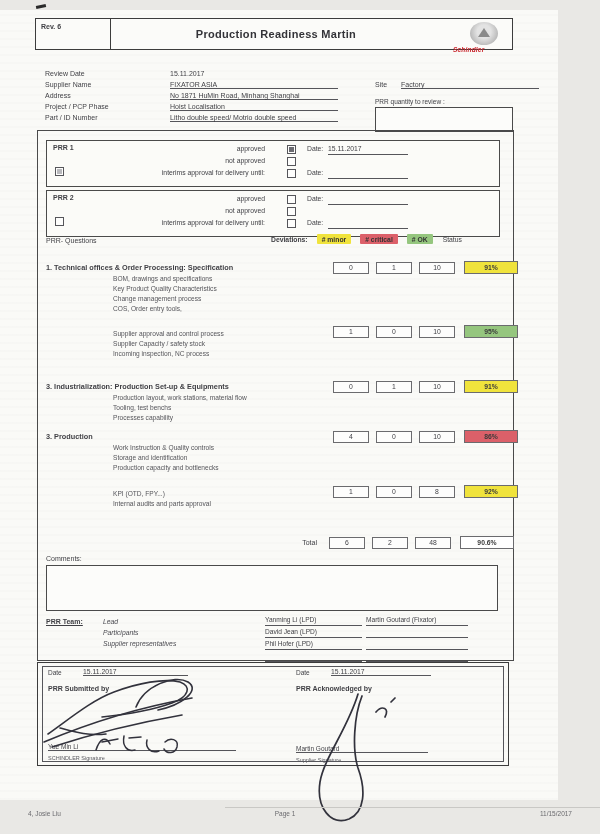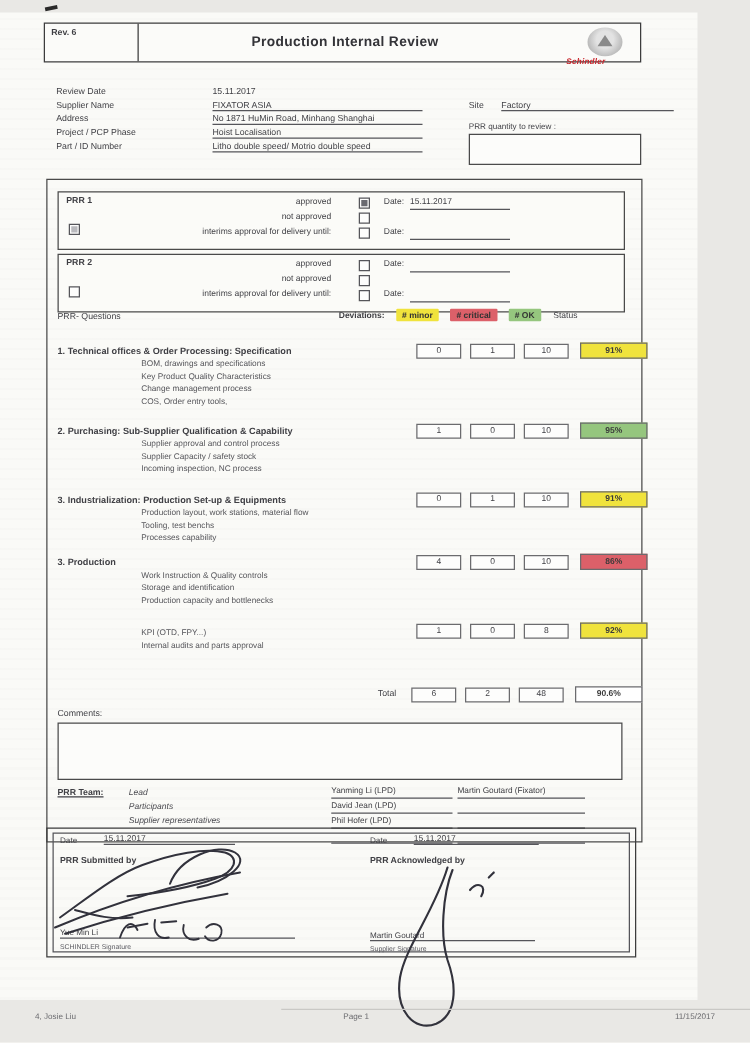--- a/index.html
+++ b/index.html
@@ -26,21 +26,21 @@
   
   .info-row{position:absolute;height:11px;font-size:7px;}
   .info-label{position:absolute;left:45px;width:120px;}
   .info-value{position:absolute;left:170px;width:168px;}
   .uline{border-bottom:1px solid #55555a;}
   .site-row{position:absolute;left:375px;top:71px;font-size:7px;}
   .site-value{display:inline-block;width:138px;margin-left:14px;border-bottom:1px solid #55555a;}
   .qty-label{position:absolute;left:375px;top:88px;font-size:6.5px;}
   .qty-box{position:absolute;left:375px;top:97px;width:136px;height:23px;border:1.2px solid #4a4a4a;background:#fcfcfa;}
   
-  .container{position:absolute;left:37px;top:120px;width:475px;height:529px;border:1.3px solid #4a4a4a;background:transparent;margin-top:13px;}
+  .container{position:absolute;left:37px;top:120px;width:475px;height:529px;border:1.3px solid #4a4a4a;background:transparent;}
   
   .prr-box{position:absolute;left:8px;width:452px;height:45px;border:1.2px solid #4a4a4a;background:#fbfbf8;}
   .prr-title{position:absolute;left:6px;top:3px;font-size:7px;font-weight:bold;}
   .prr-maincb{position:absolute;left:8px;top:21px;}
   .prr-row{position:absolute;left:0;height:13px;width:100%;font-size:6.8px;}
   .prr-row .lab{position:absolute;left:0;width:218px;text-align:right;}
   .prr-row .cb{position:absolute;left:240px;top:0;}
   .prr-row .datelab{position:absolute;left:260px;}
   .prr-row .dateline{position:absolute;left:281px;width:80px;height:9px;border-bottom:1px solid #55555a;font-size:6.8px;}
   .cb{width:7px;height:7px;border:1px solid #55555a;background:#fdfdfc;display:inline-block;position:relative;}
@@ -88,21 +88,21 @@
 </head>
 <body>
 
 <div class="paper">
   <div class="scan-tick"></div>
 
   <div class="hdr-box">
     <div class="hdr-rev">
         <span>Rev. 6</span>
       </div>
-    <div class="hdr-title">Production Internal Review</div>
+    <div class="hdr-title">Production Readiness Martin</div>
     <div class="logo-oval"></div>
   </div>
   <div class="brand-text">Schindler</div>
 
   <div class="info-row" style="top:60px;">
     <span class="info-label">Review Date</span>
     <span class="info-value">15.11.2017</span>
   </div>
   <div class="info-row" style="top:71px;">
     <span class="info-label">Supplier Name</span>
@@ -189,21 +189,20 @@
       </div>
       <div class="vals">
         <span class="nbox">0</span>
         <span class="nbox">1</span>
         <span class="nbox">10</span>
         <span class="sbox" style="background-color: rgb(240, 227, 60);">91%</span>
       </div>
     </div>
 
     <div class="section" style="top:196px;">
-      <div class="sec-title">2. Purchasing: Sub-Supplier Qualification &amp; Capability</div>
       <div class="sec-items">
         <div>Supplier approval and control process</div>
         <div>Supplier Capacity / safety stock</div>
         <div>Incoming inspection, NC process</div>
       </div>
       <div class="vals">
         <span class="nbox">1</span>
         <span class="nbox">0</span>
         <span class="nbox">10</span>
         <span class="sbox" style="background-color: rgb(149, 198, 126);">95%</span>

